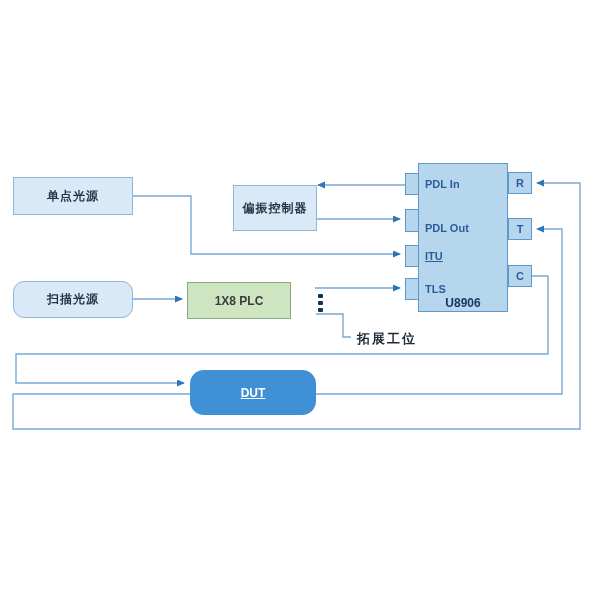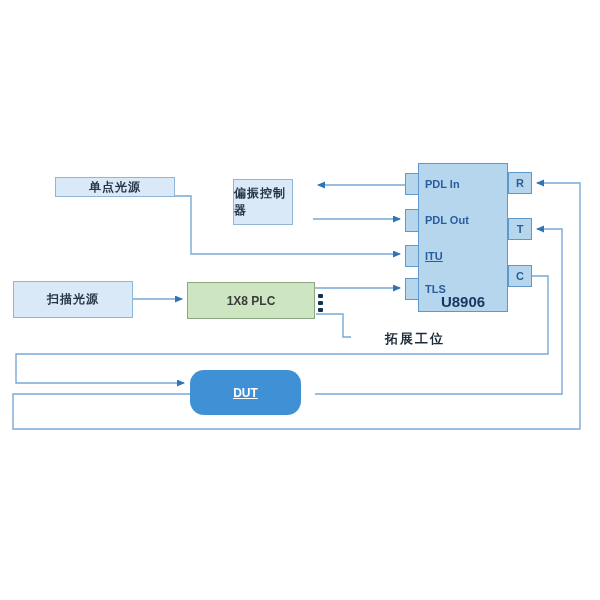--- a/index.html
+++ b/index.html
@@ -9,24 +9,24 @@
   }
   #wires{position:absolute;left:0;top:0;width:600px;height:600px;}
   .box{position:absolute;box-sizing:border-box;display:flex;align-items:center;justify-content:center;}
   .src{background:#d9e9f7;border:1.4px solid #8fb5d9;color:#263447;font-size:12px;font-weight:bold;letter-spacing:1px;}
   .plc{background:#cde5c0;border:1.4px solid #8aa683;color:#3b3b3b;font-size:12px;font-weight:bold;}
   .u8906{background:#b6d6ee;border:1.4px solid #5f98ca;}
   .tab{background:#b6d6ee;border:1.4px solid #5f98ca;}
   .tab-label{color:#2a5d9c;font-size:11px;font-weight:bold;}
   .port-label{position:absolute;left:6px;color:#2a5d9c;font-size:11px;font-weight:bold;white-space:nowrap;}
   .u8906-name{position:absolute;left:0;right:0;bottom:1px;text-align:center;color:#16375e;
-    font-size:15px;font-weight:bold;}
+    font-size:12px;font-weight:bold;}
   .dut{background:#3f90d5;border-radius:14px;flex-direction:column;color:#fff;
     font-size:12px;font-weight:bold;gap:6px;text-align:center;}
-  .note{position:absolute;color:#1d2b38;font-size:13px;font-weight:bold;letter-spacing:2px;white-space:nowrap;margin-left:28px;}
+  .note{position:absolute;color:#1d2b38;font-size:13px;font-weight:bold;letter-spacing:2px;white-space:nowrap;}
   .dots{position:absolute;left:318px;top:294px;display:flex;flex-direction:column;gap:3px;}
   .dots span{width:5px;height:4px;background:#15334f;border-radius:1px;}
 </style>
 </head>
 <body>
 
 <div id="stage">
 
   <svg id="wires" viewBox="0 0 600 600">
     <defs>
@@ -40,27 +40,27 @@
       <path d="M313 219 H400" marker-end="url(#arr)"></path>
       <path d="M133 299 H182" marker-end="url(#arr)"></path>
       <path d="M315 288 H400" marker-end="url(#arr)"></path>
       <path d="M316 314 H343 V337 H351"></path>
       <path d="M532 276 H548 V354 H16 V383 H184" marker-end="url(#arr)"></path>
       <path d="M315 394 H562 V229 H537" marker-end="url(#arr)"></path>
       <path d="M190 394 H13 V429 H580 V183 H537" marker-end="url(#arr)"></path>
     </g>
   </svg>
 
-  <div class="box src" style="left:13px;top:177px;width:120px;height:20px;margin-left:42px;">单点光源</div>
+  <div class="box src" style="left:13px;top:177px;width:120px;height:38px;">单点光源</div>
 
-  <div class="box src" style="left:13px;top:281px;width:120px;height:37px;">扫描光源</div>
+  <div class="box src" style="left:13px;top:281px;width:120px;height:37px;border-radius:11px;">扫描光源</div>
 
-  <div class="box src" style="left:233px;top:179px;width:60px;height:46px;">偏振控制器</div>
+  <div class="box src" style="left:233px;top:185px;width:84px;height:46px;">偏振控制器</div>
 
-  <div class="box plc" style="left:187px;top:282px;width:128px;height:37px;">1X8 PLC</div>
+  <div class="box plc" style="left:187px;top:282px;width:104px;height:37px;">1X8 PLC</div>
 
   <div class="dots">
     <span></span>
       <span></span>
       <span></span>
   </div>
   <div class="note" style="left:357px;top:330px;">拓展工位</div>
 
   <div class="box tab" style="left:405px;top:173px;width:15px;height:22px;"></div>
   <div class="box tab" style="left:405px;top:209px;width:15px;height:23px;"></div>
@@ -72,23 +72,23 @@
   </div>
   <div class="box tab" style="left:508px;top:218px;width:24px;height:22px;">
     <span class="tab-label">T</span>
   </div>
   <div class="box tab" style="left:508px;top:265px;width:24px;height:22px;">
     <span class="tab-label">C</span>
   </div>
 
   <div class="box u8906" style="left:418px;top:163px;width:90px;height:149px;">
     <span class="port-label" style="top:14px;">PDL In</span>
-    <span class="port-label" style="top:50px;">PDL Out</span>
+    <span class="port-label" style="top:58px;">PDL Out</span>
     <span class="port-label" style="top:86px;text-decoration:underline;">ITU</span>
     <span class="port-label" style="top:119px;text-align:center;">TLS</span>
     <span class="u8906-name">U8906</span>
   </div>
 
-  <div class="box dut" style="left:190px;top:370px;width:111px;height:45px;text-decoration:underline;">
+  <div class="box dut" style="left:190px;top:370px;width:126px;height:45px;text-decoration:underline;">
     <span>DUT</span>
   </div>
 
 </div>
 
 </body></html>

